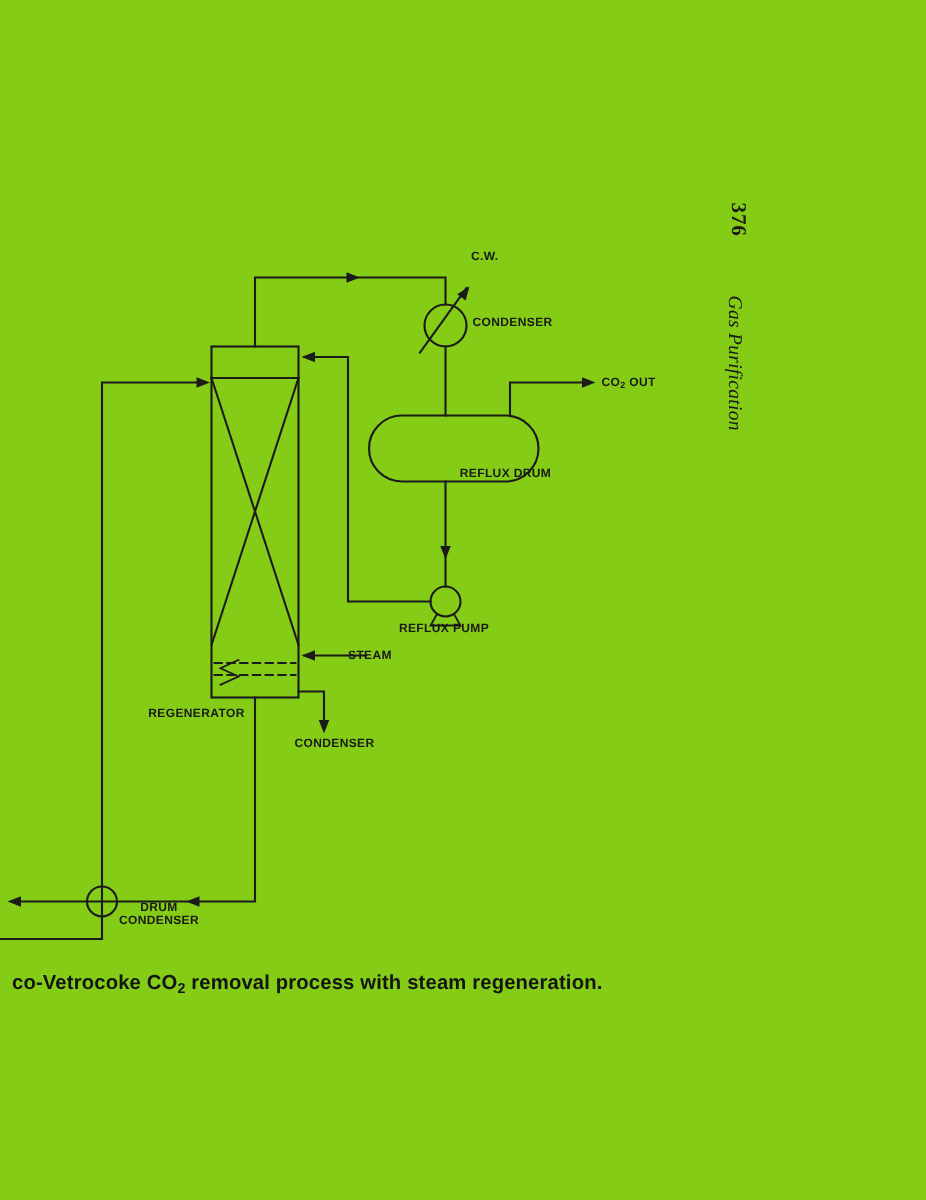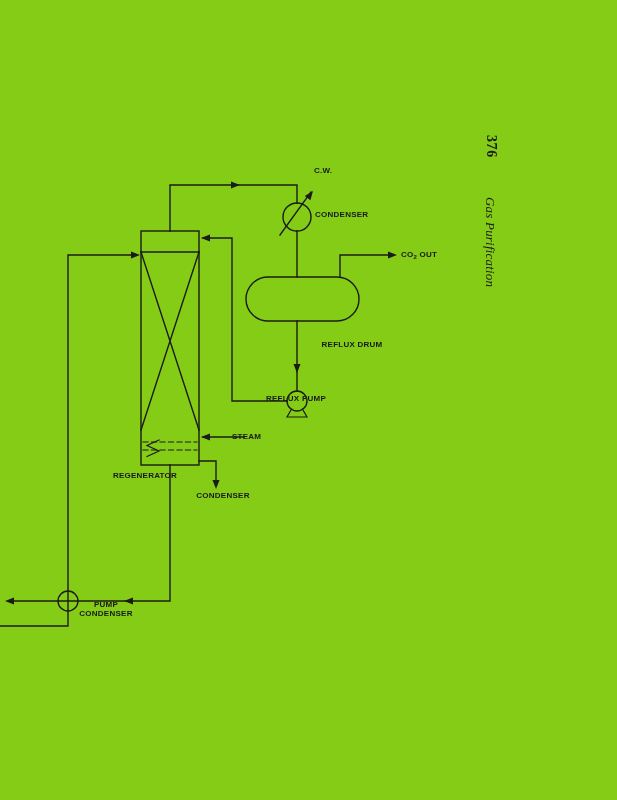--- a/index.html
+++ b/index.html
@@ -68,28 +68,29 @@
       <polygon points="5,601 14,597.5 14,604.5"></polygon>
       <polygon points="140,255 131,251.5 131,258.5"></polygon>
     </g>
   </svg>
 
   <div class="dlabel" style="left:314px;top:166px;">C.W.</div>
   <div class="dlabel" style="left:315px;top:210px;text-align:center;">CONDENSER</div>
 
   <div class="dlabel" style="left:401px;top:250px;"><span>CO</span><sub class="sub2">2</sub><span> OUT</span></div>
 
-  <div class="dlabel center" style="left:337px;top:340px;margin-left:15px;">REFLUX DRUM</div>
-  <div class="dlabel center" style="left:296px;top:394px;text-align:center;">REFLUX PUMP</div>
+  <div class="dlabel center" style="left:337px;top:311px;">REFLUX DRUM</div>
+  <div class="dlabel center" style="left:296px;top:414px;text-align:center;">REFLUX PUMP</div>
   <div class="dlabel" style="left:232px;top:432px;">STEAM</div>
   <div class="dlabel center" style="left:223px;top:491px;">CONDENSER</div>
-  <div class="dlabel center" style="left:145px;top:471px;">REGENERATOR</div>
+  <div class="dlabel center" style="left:131px;top:471px;">REGENERATOR</div>
 
   <div class="dlabel center" style="left:106px;top:600px;">
-    <div>PUMP</div>
+    <div>DRUM</div>
     <div>CONDENSER</div>
   </div>
 
+  <div class="caption"><span>co-Vetrocoke CO</span><sub class="csub">2</sub><span> removal process with steam regeneration.</span></div>
 
   <div class="rot pagenum">376</div>
   <div class="rot runhead">Gas Purification</div>
 
 </div>
 
 </body></html>

